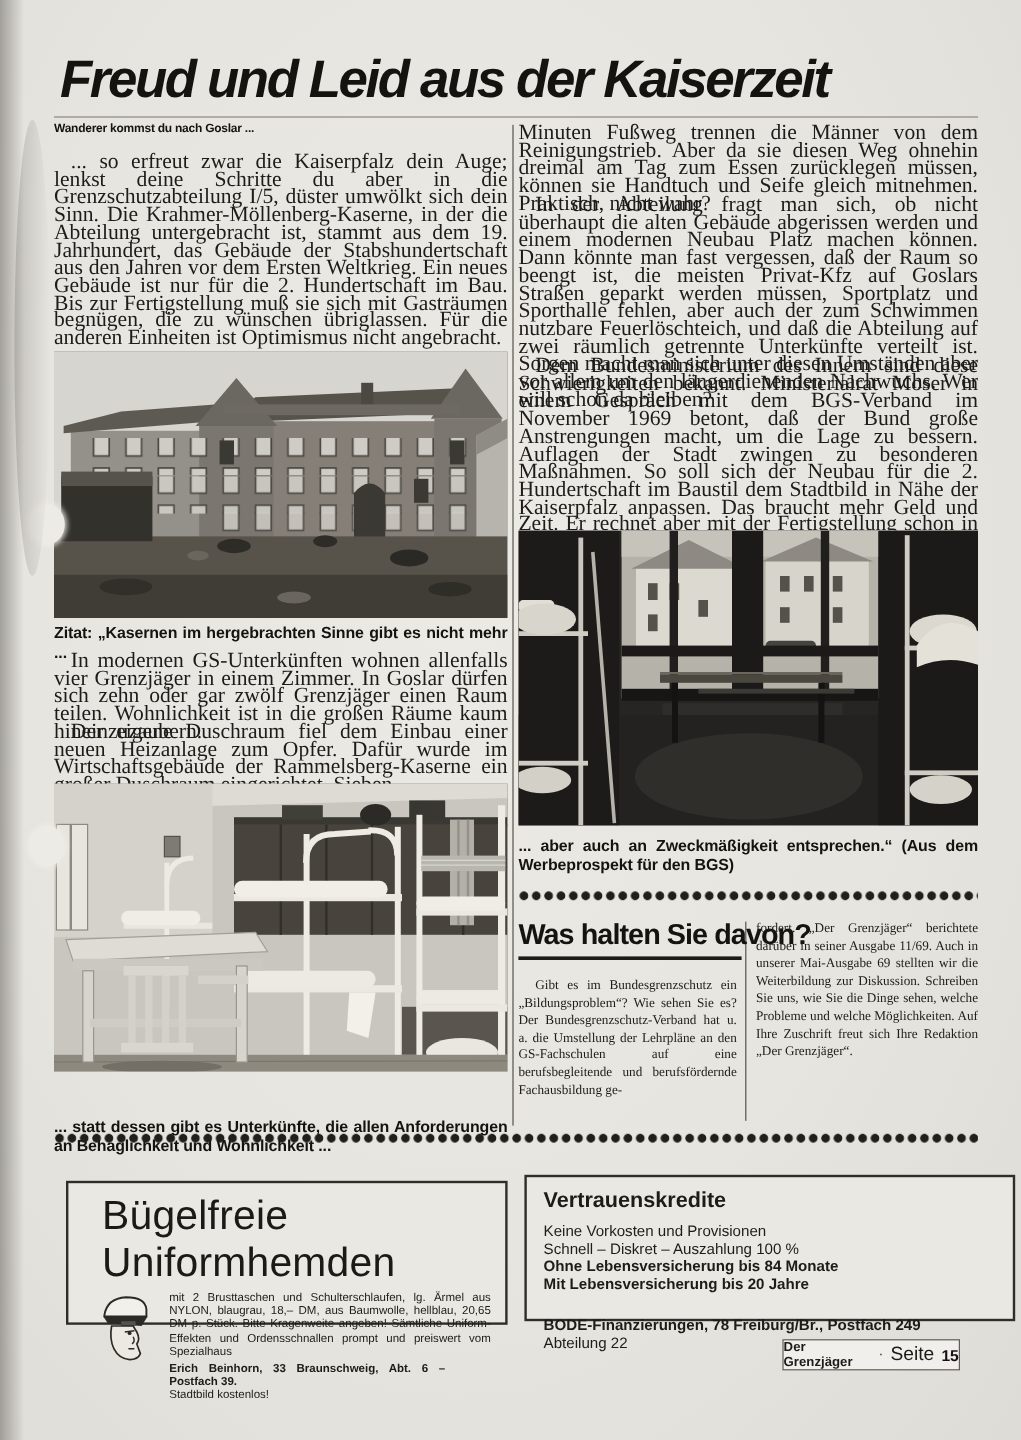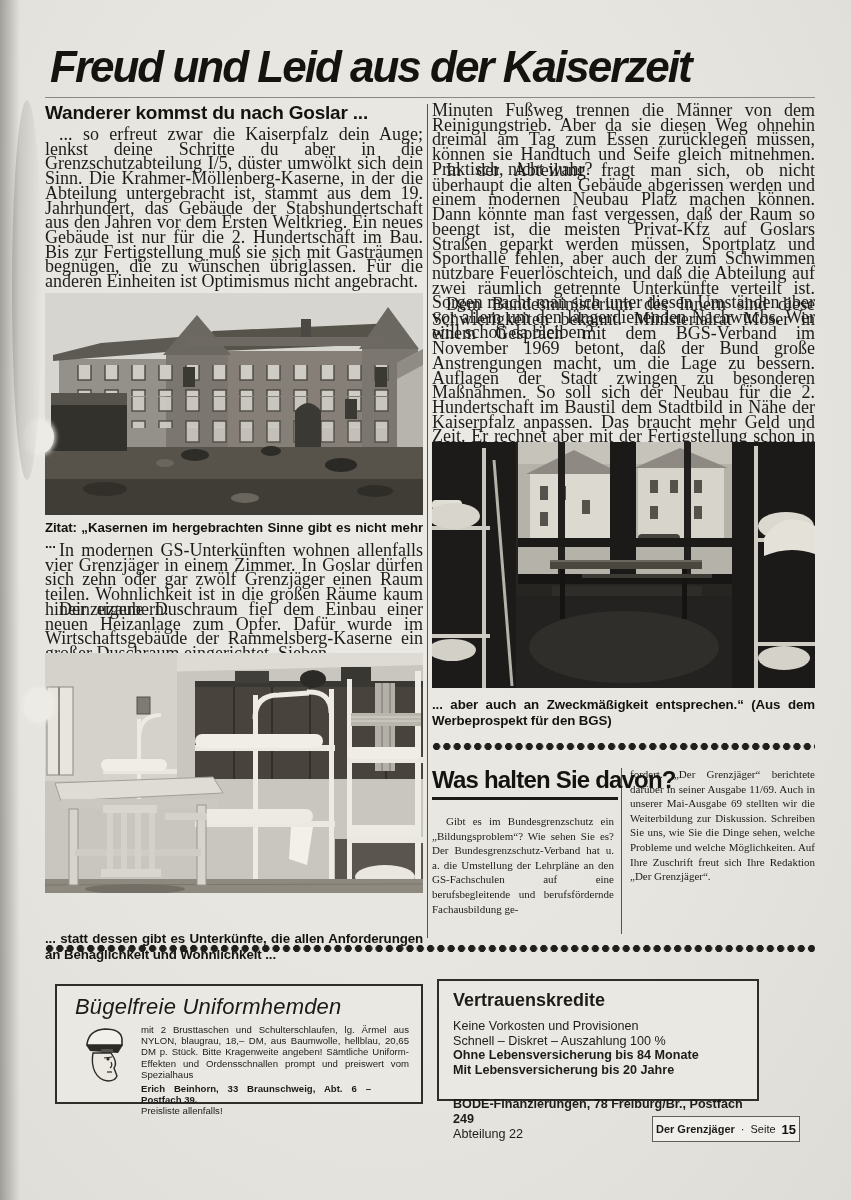--- a/index.html
+++ b/index.html
@@ -4,53 +4,53 @@
 <style>
   html,body{margin:0;padding:0;background:#9a9894;}
   #page{position:relative;width:851px;height:1200px;margin:0 auto;overflow:hidden;
         background:radial-gradient(ellipse at 45% 40%, #eceae5 0%, #e7e5e0 55%, #dedcd6 100%);
         font-family:"Liberation Serif", serif;color:#1d1c1a;}
   .abs{position:absolute;}
   
   .main-title{font-family:"Liberation Sans", sans-serif;font-weight:bold;font-style:italic;
               font-size:44px;letter-spacing:-2px;color:#14130f;white-space:nowrap;}
   .title-rule{height:1px;background:#8b897f;}
-  .subhead{font-family:"Liberation Sans", sans-serif;font-weight:bold;font-size:19px;
+  .subhead{font-family:"Liberation Sans", sans-serif;font-weight:bold;font-size:10px;
            letter-spacing:-.2px;color:#14130f;}
   .body{font-size:18px;line-height:14.7px;text-align:justify;margin:0;}
   .indent{text-indent:14px;}
   .caption{font-family:"Liberation Sans", sans-serif;font-weight:bold;font-size:13.3px;
            line-height:15.6px;color:#14130f;letter-spacing:-.1px;text-align:justify;margin:0;}
   .vline{width:1px;background:#56534d;}
   .dots{height:9px;background-image:radial-gradient(circle at 4.6px 4.5px, #201f1c 3.3px, rgba(0,0,0,0) 3.9px);
         background-size:10.3px 9px;background-repeat:repeat-x;}
   .survey-title{font-family:"Liberation Sans", sans-serif;font-weight:bold;font-size:24px;
                 letter-spacing:-.8px;color:#14130f;white-space:nowrap;}
   .survey-rule{height:3px;background:#1c1b18;}
   .small-body{font-size:11px;line-height:14.6px;text-align:justify;margin:0;}
   
   .photo{overflow:hidden;background:#8a867e;box-shadow:0 0 0 1px #b9b6ae inset;}
   .photo svg{display:block;}
   
   .ad{background:#eae8e3;border:2px solid #2e2d29;box-sizing:border-box;
       font-family:"Liberation Sans", sans-serif;color:#1d1c19;}
-  .ad-uniform-title{font-size:22px;font-weight:400;letter-spacing:.2px;margin:8px 0 4px 18px;color:#1b1a17;font-style:italic;}
+  .ad-uniform-title{font-size:34px;font-weight:400;letter-spacing:.2px;margin:8px 0 4px 28px;color:#1b1a17;}
   .ad-uniform-row{display:flex;padding:0 12px 0 24px;gap:14px;}
   .ad-small{font-size:9.6px;line-height:11.2px;text-align:justify;margin:0;}
   .ad-bold{font-weight:bold;}
   .ad-kredit{padding:9px 14px;}
   .ad-kredit-title{font-size:18px;font-weight:bold;margin:0 0 8px 0;}
   .ad-line{font-size:12.6px;line-height:14.6px;margin:0;}
   .gap-top{margin-top:20px;}
   
   .footer-box{background:#f1efeb;border:1px solid #5f5d56;display:flex;align-items:center;
               justify-content:center;gap:6px;font-family:"Liberation Sans", sans-serif;box-sizing:border-box;}
   .footer-mag{font-size:11px;font-weight:bold;color:#1c1b18;}
   .footer-sep{font-size:11px;color:#1c1b18;}
-  .footer-seite{font-size:11px;color:#1c1b18;}
+  .footer-seite{font-size:16px;color:#1c1b18;}
   .footer-num{font-size:13px;font-weight:bold;color:#121110;}
   
   .edge-shadow-left{left:0;top:0;width:20px;height:1200px;z-index:6;
       background:linear-gradient(to right, rgba(82,79,74,.45), rgba(82,79,74,0));}
   .curl-shadow{left:12px;top:100px;width:30px;height:380px;z-index:6;border-radius:50%;
       background:linear-gradient(to right, rgba(100,97,91,.28), rgba(100,97,91,0));}
   .punch-hole{width:30px;height:34px;border-radius:50%;background:#edebe6;z-index:5;
       box-shadow:0 0 4px 2px rgba(237,235,230,.8);}
 </style>
 </head>
@@ -268,26 +268,26 @@
           <path d="M12,29 Q10,40 14,48 Q18,56 27,57 Q34,57 36,52 L33,44 Q36,40 33,34 L30,29 Z" fill="#ebe9e2" stroke="#2b2a27" stroke-width="1.4"></path>
           <circle cx="27" cy="35" r="1.6" fill="#2b2a27"></circle>
           <path d="M23,34 L31,33" stroke="#2b2a27" stroke-width="1.2" fill="none"></path>
           <path d="M30,38 Q32,42 29,44" stroke="#2b2a27" stroke-width="1.2" fill="none"></path>
           <path d="M26,48 L31,48" stroke="#2b2a27" stroke-width="1.2" fill="none"></path>
         </svg>
       </span>
       <div style="flex:1;">
         <p class="ad-small">mit 2 Brusttaschen und Schulterschlaufen, lg. Ärmel aus NYLON, blaugrau, 18,– DM, aus Baumwolle, hellblau, 20,65 DM p. Stück. Bitte Kragenweite angeben! Sämtliche Uniform-Effekten und Ordensschnallen prompt und preiswert vom Spezialhaus</p>
         <p class="ad-small ad-bold" style="margin-top:3px;width:230px;">Erich Beinhorn, 33 Braunschweig, Abt. 6 – Postfach 39.</p>
-        <p class="ad-small">Preisliste allenfalls!</p>
+        <p class="ad-small">Stadtbild kostenlos!</p>
       </div>
     </div>
   </div>
 
-  <div class="abs ad ad-kredit" style="left:437px;top:979px;width:322px;height:122px;">
+  <div class="abs ad ad-kredit" style="left:437px;top:979px;width:409px;height:122px;">
     <p class="ad-kredit-title">Vertrauenskredite</p>
     <p class="ad-line">Keine Vorkosten und Provisionen</p>
     <p class="ad-line">Schnell – Diskret – Auszahlung 100 %</p>
     <p class="ad-line ad-bold">Ohne Lebensversicherung bis 84 Monate</p>
     <p class="ad-line ad-bold">Mit Lebensversicherung bis 20 Jahre</p>
     <p class="ad-line ad-bold gap-top">BODE-Finanzierungen, 78 Freiburg/Br., Postfach 249</p>
     <p class="ad-line">Abteilung 22</p>
   </div>
 
   <div class="abs footer-box" style="left:652px;top:1116px;width:148px;height:26px;">

